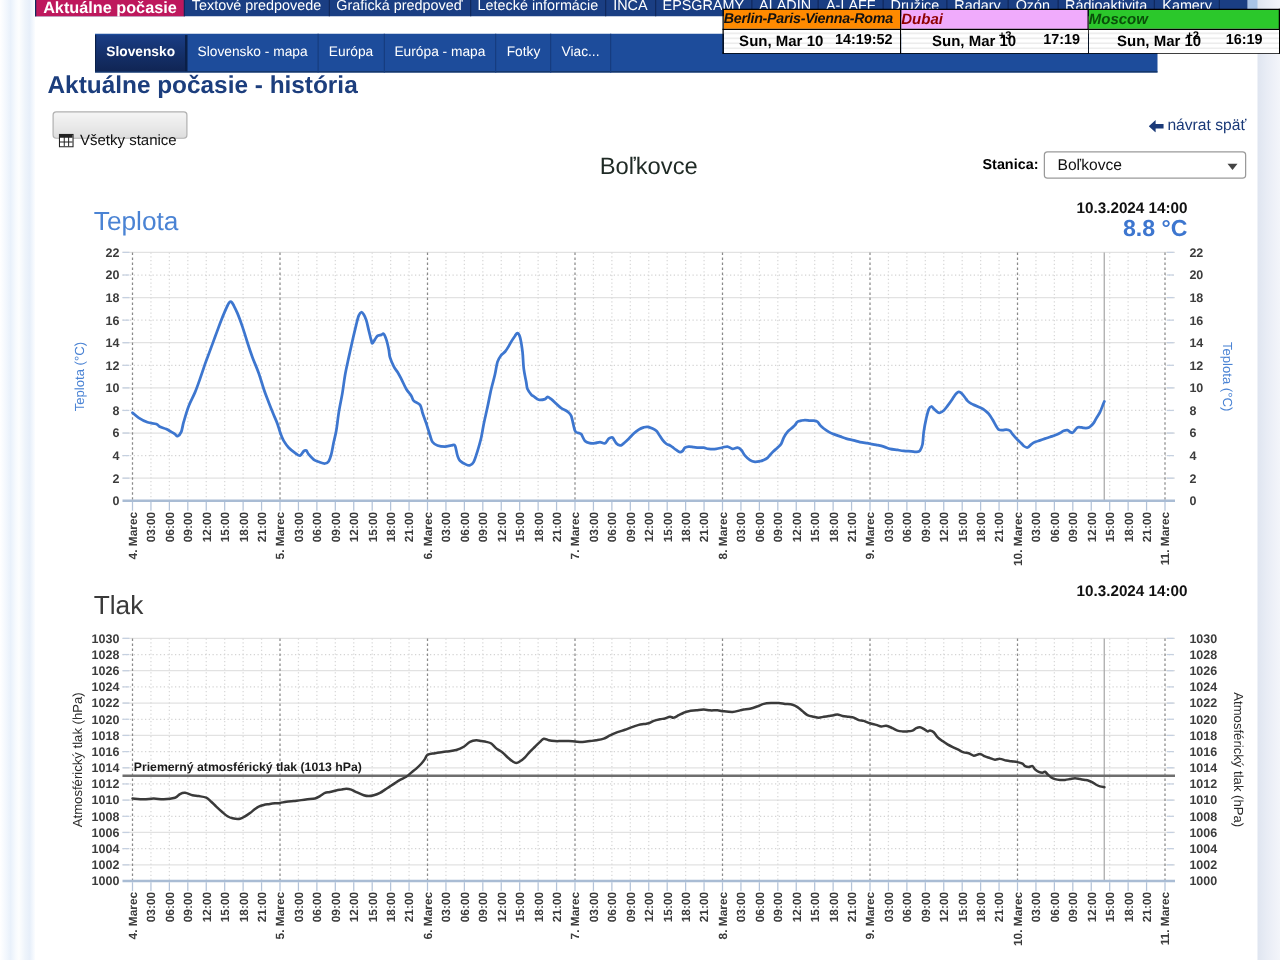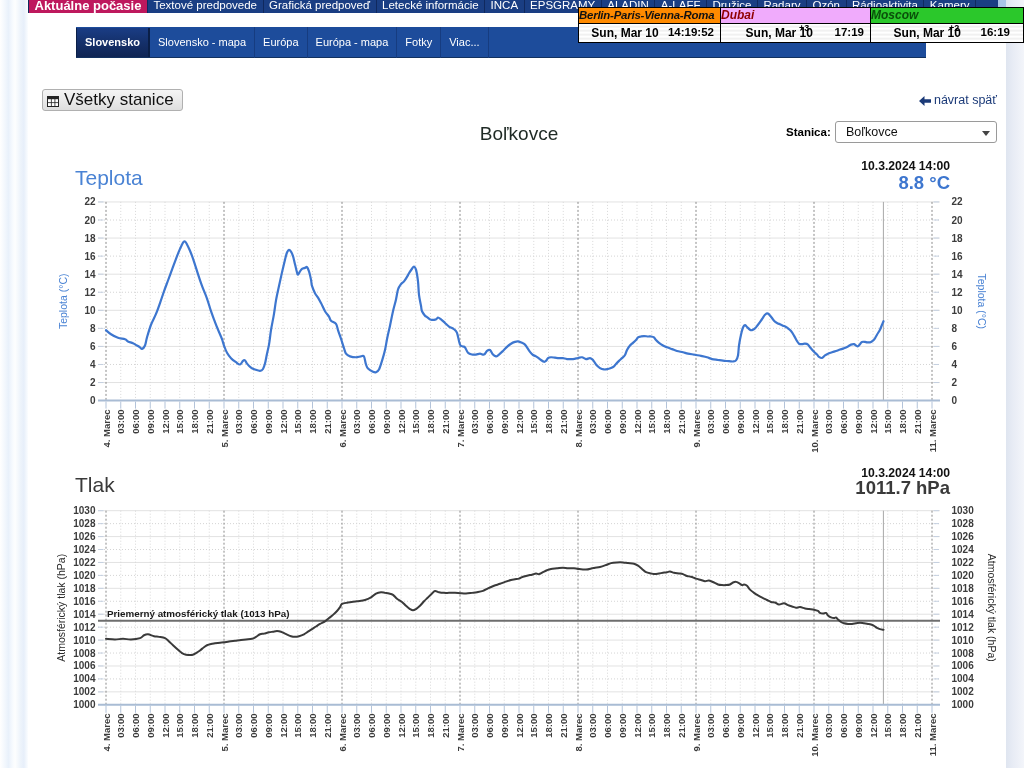--- a/index.html
+++ b/index.html
@@ -22,22 +22,22 @@
   border-right:2px solid #0a1f47; border-left:1px solid #0a1f47;
   padding:0 8px; height:29px; margin-top:1px; line-height:28px; }
 #clocks { position:absolute; left:578px; top:7px; width:446px; height:36px;
   border-collapse:collapse; table-layout:fixed; z-index:5; border:1.5px solid #000; }
 #clocks td { border:1.5px solid #000; font-size:13px; overflow:hidden; white-space:nowrap; }
 #clocks .hd { height:15px; font-weight:bold; font-style:italic; padding:0; font-size:12px; }
 #clocks .tm { height:18px; font-weight:bold; font-size:12px; padding:0 6px 0 3px; color:#000; position:relative;
   background:repeating-linear-gradient(180deg,#fff 0px,#fff 2px,#ececec 3px,#ececec 4px);text-align:center; }
 .tmr { float:right; font-size:11.5px; } .tz { position:absolute; left:78px; top:-1px; font-size:9px; font-weight:bold; }
 h1 { position:absolute; left:38px; top:57px; font-size:19.5px; color:#1c3e7d; font-weight:bold; }
-#btn { position:absolute; left:42px; top:89px; height:22px; padding:0 8px 0 4px;
-  border:1px solid #b0b0b0; border-radius:3px; font-size:17px; color:#111;
+#btn { position:absolute; left:42px; top:89px; height:22px; padding:12px 8px 0 4px;
+  border:1px solid #b0b0b0; border-radius:3px; font-size:12px; color:#111;
   background:linear-gradient(180deg,#f4f4f4 0%,#e9e9e9 55%,#dedede 100%); line-height:20px; }
 #btn svg { vertical-align:-2px; margin-right:5px; }
 #back { position:absolute; left:880px; top:93px; width:117px; text-align:right;
   font-size:12.5px; color:#1b3a78; }
 #back svg { vertical-align:-2px; margin-right:3px; }
 #station { position:absolute; left:399px; top:123px; width:240px; text-align:center;
   font-size:19px; color:#1f2a25; }
 #stlbl { position:absolute; left:786px; top:126px; font-size:11.5px; font-weight:bold; color:#000; }
 #stsel { position:absolute; left:835px; top:121px; width:162px; height:22px;
   border:1px solid #9a9a9a; border-radius:3px; background:#fff; font-size:12.5px;
@@ -67,20 +67,21 @@
 <td class="hd" style="background:#f0abfc;color:#8f0000;">Dubai</td>
 <td class="hd" style="background:#2bc82b;color:#0a4f0a;">Moscow</td>
 </tr>
         <tr>
 <td class="tm"><span>Sun, Mar 10</span><span class="tmr">14:19:52</span></td>
 <td class="tm"><span>Sun, Mar 10</span><span class="tz">+3</span><span class="tmr">17:19</span></td>
 <td class="tm" style="padding-right:13px;"><span>Sun, Mar 10</span><span class="tz">+2</span><span class="tmr">16:19</span></td>
 </tr>
       </tbody>
     </table>
+<h1>Aktuálne počasie - história</h1>
 <div id="btn"><svg width="12" height="11" viewBox="0 0 12 11">
         <rect x="0.5" y="0.5" width="11" height="10" fill="#fff" stroke="#222" stroke-width="1"></rect>
         <rect x="1" y="1" width="10" height="2.2" fill="#222"></rect>
         <line x1="4.4" y1="1" x2="4.4" y2="10" stroke="#222" stroke-width="0.8"></line>
         <line x1="7.9" y1="1" x2="7.9" y2="10" stroke="#222" stroke-width="0.8"></line>
         <line x1="1" y1="6.6" x2="11" y2="6.6" stroke="#222" stroke-width="0.8"></line>
       </svg>Všetky stanice</div>
 <div id="back"><svg width="12" height="10" viewBox="0 0 12 10">
         <path d="M5.5 0 L0 5 L5.5 10 L5.5 6.8 L12 6.8 L12 3.2 L5.5 3.2 Z" fill="#1b3a78"></path>
       </svg>návrat späť</div>
@@ -323,21 +324,20 @@
 <text x="951.5" y="205.44" font-size="10" font-weight="bold" fill="#3c3c3c">22</text>
 <line x1="98.0" y1="201.94" x2="103.5" y2="201.94" stroke="#c5d0e0" stroke-width="1"></line>
 <line x1="933.5" y1="201.94" x2="939.0" y2="201.94" stroke="#c5d0e0" stroke-width="1"></line>
 <text x="67.5" y="301.3" transform="rotate(-90 67.5 301.3)" text-anchor="middle" font-size="10.5" fill="#4a83d4">Teplota (°C)</text>
 <text x="978.0" y="301.3" transform="rotate(90 978.0 301.3)" text-anchor="middle" font-size="10.5" fill="#4a83d4">Teplota (°C)</text>
 <path d="M 106.0 330.17 C 106.8 330.84 109.0 332.95 111.0 334.23 C 113.0 335.51 115.7 337.01 118.0 337.84 C 120.3 338.67 123.3 338.59 125.0 339.20 C 126.7 339.80 126.7 340.78 128.0 341.45 C 129.3 342.13 131.5 342.58 133.0 343.26 C 134.5 343.94 135.8 344.84 137.0 345.52 C 138.2 346.19 139.2 346.75 140.0 347.32 C 140.8 347.89 141.2 349.25 142.0 348.95 C 142.8 348.65 144.2 347.44 145.0 345.52 C 145.8 343.59 146.0 340.85 147.0 337.39 C 148.0 333.93 149.5 328.66 151.0 324.75 C 152.5 320.84 154.5 317.52 156.0 313.91 C 157.5 310.30 158.7 306.84 160.0 303.08 C 161.3 299.31 162.7 295.10 164.0 291.34 C 165.3 287.57 166.7 284.11 168.0 280.50 C 169.3 276.89 170.7 273.28 172.0 269.67 C 173.3 266.05 174.7 262.29 176.0 258.83 C 177.3 255.37 178.8 251.61 180.0 248.90 C 181.2 246.19 182.2 243.81 183.0 242.58 C 183.8 241.34 184.3 241.19 185.0 241.49 C 185.7 241.79 186.2 242.85 187.0 244.38 C 187.8 245.92 188.8 247.84 190.0 250.70 C 191.2 253.56 192.7 257.62 194.0 261.54 C 195.3 265.45 196.7 270.12 198.0 274.18 C 199.3 278.24 200.5 281.86 202.0 285.92 C 203.5 289.98 205.5 294.35 207.0 298.56 C 208.5 302.78 209.7 307.29 211.0 311.20 C 212.3 315.12 213.7 318.58 215.0 322.04 C 216.3 325.50 217.8 329.11 219.0 331.97 C 220.2 334.83 221.2 336.94 222.0 339.20 C 222.8 341.45 223.2 343.26 224.0 345.52 C 224.8 347.77 225.8 350.63 227.0 352.74 C 228.2 354.85 229.5 356.58 231.0 358.16 C 232.5 359.74 234.5 361.17 236.0 362.22 C 237.5 363.28 238.8 364.71 240.0 364.48 C 241.2 364.25 242.2 361.55 243.0 360.87 C 243.8 360.19 244.3 359.97 245.0 360.42 C 245.7 360.87 246.0 362.37 247.0 363.58 C 248.0 364.78 249.7 366.66 251.0 367.64 C 252.3 368.62 253.5 368.92 255.0 369.45 C 256.5 369.97 258.7 370.88 260.0 370.80 C 261.3 370.73 262.2 370.20 263.0 369.00 C 263.8 367.79 264.3 366.14 265.0 363.58 C 265.7 361.02 266.3 356.80 267.0 353.64 C 267.7 350.48 268.3 348.53 269.0 344.61 C 269.7 340.70 270.2 335.28 271.0 330.17 C 271.8 325.05 273.2 318.88 274.0 313.91 C 274.8 308.95 275.2 305.03 276.0 300.37 C 276.8 295.70 278.0 290.58 279.0 285.92 C 280.0 281.25 281.0 276.74 282.0 272.37 C 283.0 268.01 284.2 263.04 285.0 259.73 C 285.8 256.42 286.3 254.16 287.0 252.51 C 287.7 250.85 288.3 249.95 289.0 249.80 C 289.7 249.65 290.3 250.55 291.0 251.61 C 291.7 252.66 292.3 254.01 293.0 256.12 C 293.7 258.23 294.3 261.54 295.0 264.25 C 295.7 266.96 296.5 270.64 297.0 272.37 C 297.5 274.10 297.5 274.78 298.0 274.63 C 298.5 274.48 299.3 272.45 300.0 271.47 C 300.7 270.49 301.2 269.36 302.0 268.76 C 302.8 268.16 304.2 268.13 305.0 267.86 C 305.8 267.59 306.3 266.53 307.0 267.14 C 307.7 267.74 308.3 269.39 309.0 271.47 C 309.7 273.55 310.5 277.19 311.0 279.60 C 311.5 282.01 311.3 283.66 312.0 285.92 C 312.7 288.18 314.0 291.19 315.0 293.14 C 316.0 295.10 317.0 296.00 318.0 297.66 C 319.0 299.31 319.8 300.82 321.0 303.08 C 322.2 305.33 323.7 308.95 325.0 311.20 C 326.3 313.46 328.0 315.04 329.0 316.62 C 330.0 318.20 329.8 319.48 331.0 320.68 C 332.2 321.89 334.8 322.26 336.0 323.85 C 337.2 325.43 337.2 327.68 338.0 330.17 C 338.8 332.65 340.0 335.73 341.0 338.74 C 342.0 341.75 343.2 345.74 344.0 348.23 C 344.8 350.71 345.0 352.29 346.0 353.64 C 347.0 355.00 348.3 355.75 350.0 356.35 C 351.7 356.96 354.2 357.26 356.0 357.26 C 357.8 357.26 359.7 356.47 361.0 356.35 C 362.3 356.23 363.2 355.18 364.0 356.53 C 364.8 357.89 365.3 362.48 366.0 364.48 C 366.7 366.48 366.8 367.34 368.0 368.54 C 369.2 369.75 371.7 371.10 373.0 371.70 C 374.3 372.31 375.0 372.53 376.0 372.16 C 377.0 371.78 378.0 371.33 379.0 369.45 C 380.0 367.57 381.0 364.10 382.0 360.87 C 383.0 357.63 384.2 353.64 385.0 350.03 C 385.8 346.42 386.2 343.26 387.0 339.20 C 387.8 335.13 389.0 330.32 390.0 325.65 C 391.0 320.99 392.0 315.57 393.0 311.20 C 394.0 306.84 395.2 303.08 396.0 299.46 C 396.8 295.85 397.2 292.09 398.0 289.53 C 398.8 286.97 400.0 285.47 401.0 284.11 C 402.0 282.76 403.0 282.61 404.0 281.40 C 405.0 280.20 406.2 278.24 407.0 276.89 C 407.8 275.53 408.2 274.63 409.0 273.28 C 409.8 271.92 411.2 269.89 412.0 268.76 C 412.8 267.63 413.3 266.35 414.0 266.50 C 414.7 266.65 415.3 267.18 416.0 269.67 C 416.7 272.15 417.5 277.19 418.0 281.40 C 418.5 285.62 418.5 290.89 419.0 294.95 C 419.5 299.01 420.5 303.08 421.0 305.79 C 421.5 308.49 421.3 309.55 422.0 311.20 C 422.7 312.86 424.2 314.74 425.0 315.72 C 425.8 316.70 426.0 316.40 427.0 317.07 C 428.0 317.75 429.5 319.41 431.0 319.78 C 432.5 320.16 434.8 319.71 436.0 319.33 C 437.2 318.95 437.2 317.52 438.0 317.52 C 438.8 317.52 439.8 318.43 441.0 319.33 C 442.2 320.23 443.7 321.74 445.0 322.94 C 446.3 324.15 447.5 325.50 449.0 326.55 C 450.5 327.61 452.7 328.21 454.0 329.26 C 455.3 330.32 456.0 330.32 457.0 332.88 C 458.0 335.43 459.0 342.36 460.0 344.61 C 461.0 346.87 462.2 345.97 463.0 346.42 C 463.8 346.87 464.2 346.27 465.0 347.32 C 465.8 348.38 466.8 351.54 468.0 352.74 C 469.2 353.95 470.7 354.25 472.0 354.55 C 473.3 354.85 474.7 354.70 476.0 354.55 C 477.3 354.40 478.7 353.64 480.0 353.64 C 481.3 353.64 482.8 355.00 484.0 354.55 C 485.2 354.10 486.0 351.69 487.0 350.94 C 488.0 350.18 489.0 349.43 490.0 350.03 C 491.0 350.63 492.0 353.49 493.0 354.55 C 494.0 355.60 495.2 356.20 496.0 356.35 C 496.8 356.50 496.8 356.35 498.0 355.45 C 499.2 354.55 501.5 352.36 503.0 350.94 C 504.5 349.51 505.7 348.08 507.0 346.87 C 508.3 345.67 509.7 344.54 511.0 343.71 C 512.3 342.88 513.8 342.28 515.0 341.91 C 516.2 341.53 516.8 341.30 518.0 341.45 C 519.2 341.60 520.8 342.28 522.0 342.81 C 523.2 343.33 524.2 343.86 525.0 344.61 C 525.8 345.37 526.2 346.12 527.0 347.32 C 527.8 348.53 529.0 350.56 530.0 351.84 C 531.0 353.12 532.0 354.25 533.0 355.00 C 534.0 355.75 535.2 355.90 536.0 356.35 C 536.8 356.80 537.2 357.11 538.0 357.71 C 538.8 358.31 540.0 359.29 541.0 359.97 C 542.0 360.64 543.2 361.62 544.0 361.77 C 544.8 361.92 545.3 361.47 546.0 360.87 C 546.7 360.27 547.2 358.76 548.0 358.16 C 548.8 357.56 549.8 357.33 551.0 357.26 C 552.2 357.18 553.7 357.56 555.0 357.71 C 556.3 357.86 557.7 358.08 559.0 358.16 C 560.3 358.23 561.7 358.01 563.0 358.16 C 564.3 358.31 565.3 358.91 567.0 359.06 C 568.7 359.21 571.2 359.24 573.0 359.06 C 574.8 358.88 576.5 358.28 578.0 357.98 C 579.5 357.68 580.7 357.08 582.0 357.26 C 583.3 357.44 584.7 358.91 586.0 359.06 C 587.3 359.21 588.8 358.01 590.0 358.16 C 591.2 358.31 592.0 358.91 593.0 359.97 C 594.0 361.02 594.8 363.13 596.0 364.48 C 597.2 365.83 598.7 367.26 600.0 368.09 C 601.3 368.92 602.7 369.30 604.0 369.45 C 605.3 369.60 606.8 369.22 608.0 369.00 C 609.2 368.77 610.0 368.54 611.0 368.09 C 612.0 367.64 613.2 366.96 614.0 366.29 C 614.8 365.61 615.2 364.93 616.0 364.03 C 616.8 363.13 618.0 361.85 619.0 360.87 C 620.0 359.89 621.0 359.14 622.0 358.16 C 623.0 357.18 624.2 356.35 625.0 355.00 C 625.8 353.64 626.2 351.61 627.0 350.03 C 627.8 348.45 629.0 346.72 630.0 345.52 C 631.0 344.31 632.0 343.71 633.0 342.81 C 634.0 341.90 635.2 341.00 636.0 340.10 C 636.8 339.20 637.2 337.99 638.0 337.39 C 638.8 336.79 640.0 336.71 641.0 336.49 C 642.0 336.26 642.8 336.04 644.0 336.04 C 645.2 336.04 646.8 336.41 648.0 336.49 C 649.2 336.56 650.0 336.34 651.0 336.49 C 652.0 336.64 653.2 336.79 654.0 337.39 C 654.8 337.99 655.2 339.20 656.0 340.10 C 656.8 341.00 657.8 341.90 659.0 342.81 C 660.2 343.71 661.7 344.76 663.0 345.52 C 664.3 346.27 665.5 346.72 667.0 347.32 C 668.5 347.93 670.3 348.53 672.0 349.13 C 673.7 349.73 675.2 350.41 677.0 350.94 C 678.8 351.46 681.2 351.84 683.0 352.29 C 684.8 352.74 686.2 353.27 688.0 353.64 C 689.8 354.02 692.7 354.32 694.0 354.55 C 695.3 354.77 694.8 354.77 696.0 355.00 C 697.2 355.22 699.2 355.53 701.0 355.90 C 702.8 356.28 705.2 356.73 707.0 357.26 C 708.8 357.78 710.2 358.61 712.0 359.06 C 713.8 359.51 716.2 359.69 718.0 359.97 C 719.8 360.24 721.2 360.49 723.0 360.69 C 724.8 360.88 727.3 361.00 729.0 361.14 C 730.7 361.27 731.8 361.62 733.0 361.50 C 734.2 361.38 735.2 361.42 736.0 360.42 C 736.8 359.41 737.5 357.93 738.0 355.45 C 738.5 352.97 738.5 348.98 739.0 345.52 C 739.5 342.06 740.3 337.69 741.0 334.68 C 741.7 331.67 742.3 329.04 743.0 327.46 C 743.7 325.88 744.3 325.27 745.0 325.20 C 745.7 325.12 746.2 326.25 747.0 327.01 C 747.8 327.76 749.2 329.19 750.0 329.71 C 750.8 330.24 751.2 330.39 752.0 330.17 C 752.8 329.94 754.0 329.26 755.0 328.36 C 756.0 327.46 757.0 326.03 758.0 324.75 C 759.0 323.47 760.2 321.89 761.0 320.68 C 761.8 319.48 762.3 318.50 763.0 317.52 C 763.7 316.55 764.3 315.49 765.0 314.82 C 765.7 314.14 766.3 313.54 767.0 313.46 C 767.7 313.39 768.2 313.61 769.0 314.36 C 769.8 315.12 771.2 316.92 772.0 317.98 C 772.8 319.03 773.2 319.86 774.0 320.68 C 774.8 321.51 776.0 322.34 777.0 322.94 C 778.0 323.54 779.0 323.85 780.0 324.30 C 781.0 324.75 782.0 325.20 783.0 325.65 C 784.0 326.10 785.2 326.55 786.0 327.01 C 786.8 327.46 787.2 327.68 788.0 328.36 C 788.8 329.04 790.0 329.87 791.0 331.07 C 792.0 332.27 793.0 333.93 794.0 335.58 C 795.0 337.24 796.2 339.65 797.0 341.00 C 797.8 342.36 798.2 343.18 799.0 343.71 C 799.8 344.24 801.0 344.16 802.0 344.16 C 803.0 344.16 804.0 343.64 805.0 343.71 C 806.0 343.79 807.2 344.01 808.0 344.61 C 808.8 345.22 809.0 346.12 810.0 347.32 C 811.0 348.53 812.8 350.63 814.0 351.84 C 815.2 353.04 816.2 353.72 817.0 354.55 C 817.8 355.37 818.2 356.23 819.0 356.80 C 819.8 357.38 821.0 358.20 822.0 357.98 C 823.0 357.75 824.0 356.17 825.0 355.45 C 826.0 354.73 826.8 354.17 828.0 353.64 C 829.2 353.12 830.7 352.74 832.0 352.29 C 833.3 351.84 834.7 351.39 836.0 350.94 C 837.3 350.48 838.7 350.03 840.0 349.58 C 841.3 349.13 842.7 348.75 844.0 348.23 C 845.3 347.70 846.8 347.02 848.0 346.42 C 849.2 345.82 850.0 344.99 851.0 344.61 C 852.0 344.24 853.2 344.01 854.0 344.16 C 854.8 344.31 855.3 345.17 856.0 345.52 C 856.7 345.86 857.3 346.47 858.0 346.24 C 858.7 346.01 859.3 344.88 860.0 344.16 C 860.7 343.44 861.2 342.28 862.0 341.91 C 862.8 341.53 864.2 341.83 865.0 341.91 C 865.8 341.98 866.2 342.28 867.0 342.36 C 867.8 342.43 869.2 342.51 870.0 342.36 C 870.8 342.21 871.2 342.13 872.0 341.45 C 872.8 340.78 874.2 339.42 875.0 338.29 C 875.8 337.16 876.2 336.11 877.0 334.68 C 877.8 333.25 879.2 331.37 880.0 329.71 C 880.8 328.06 881.4 326.18 882.0 324.75 C 882.6 323.32 883.2 321.74 883.5 321.14 " fill="none" stroke="#3d76cf" stroke-width="2.2" stroke-linejoin="round" stroke-linecap="round"></path>
 </svg>
 
 <div class="hdr" style="left:75px;top:473px;color:#3a3a3a;">Tlak</div>
 <div class="dt" style="left:700px;top:466px;">10.3.2024 14:00</div>
-<div class="val" style="left:700px;top:477px;color:#3a3a3a;">1011.7 hPa</div>
 <svg class="chart" style="top:500px;" width="1024" height="268" viewBox="0 500 1024 268">
 <line x1="98.0" y1="691.86" x2="940.0" y2="691.86" stroke="#e2e2e2" stroke-width="1"></line>
 <line x1="98.0" y1="678.92" x2="940.0" y2="678.92" stroke="#d4d4d4" stroke-width="1" stroke-dasharray="1,2"></line>
 <line x1="98.0" y1="665.98" x2="940.0" y2="665.98" stroke="#e2e2e2" stroke-width="1"></line>
 <line x1="98.0" y1="653.04" x2="940.0" y2="653.04" stroke="#d4d4d4" stroke-width="1" stroke-dasharray="1,2"></line>
 <line x1="98.0" y1="640.10" x2="940.0" y2="640.10" stroke="#e2e2e2" stroke-width="1"></line>
 <line x1="98.0" y1="627.16" x2="940.0" y2="627.16" stroke="#d4d4d4" stroke-width="1" stroke-dasharray="1,2"></line>
 <line x1="98.0" y1="614.22" x2="940.0" y2="614.22" stroke="#e2e2e2" stroke-width="1"></line>
 <line x1="98.0" y1="601.28" x2="940.0" y2="601.28" stroke="#d4d4d4" stroke-width="1" stroke-dasharray="1,2"></line>
 <line x1="98.0" y1="588.34" x2="940.0" y2="588.34" stroke="#e2e2e2" stroke-width="1"></line>

